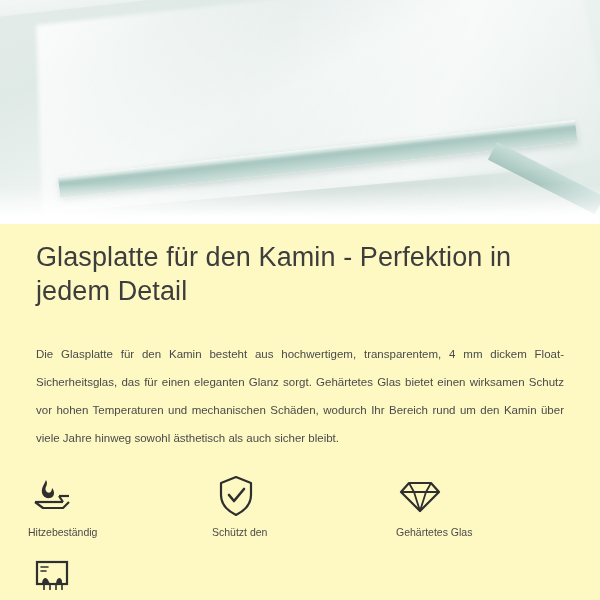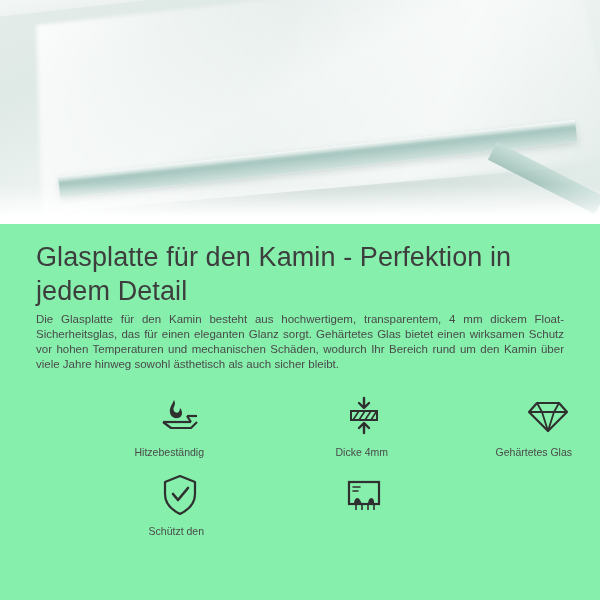--- a/index.html
+++ b/index.html
@@ -10,21 +10,21 @@
     width: 600px;
     height: 600px;
     background: #ffffff;
     font-family: "Liberation Sans", sans-serif;
     overflow: hidden;
   }
   .page {
     position: relative;
     width: 600px;
     height: 600px;
-    background: #86efac;
+    background: #fef9c3;
     overflow: hidden;
   }
 
   
   .hero {
     position: relative;
     width: 600px;
     height: 224px;
     overflow: hidden;
     background: #ffffff;
@@ -114,40 +114,40 @@
   }
   .headline {
     margin: 0;
     font-size: 27px;
     line-height: 34px;
     font-weight: normal;
     color: #3d3d3d;
     letter-spacing: 0.1px;
   }
   .body-copy {
-    margin: 4px 0 0 0;
+    margin: 32px 0 0 0;
     font-size: 11.5px;
-    line-height: 15px;
+    line-height: 28px;
     color: #4a4a4a;
     text-align: justify;
     max-width: 530px;
   }
 
   
   .features {
     margin-top: 22px;
     padding: 0 24px;
     display: grid;
     grid-template-columns: repeat(3, 1fr);
     grid-row-gap: 14px;
   }
   .feature {
     display: flex;
     flex-direction: column;
-    align-items: flex-end;
+    align-items: flex-start;
     justify-content: flex-start;
     padding: 0 4px;
   }
   .feature-icon {
     width: 48px;
     height: 44px;
     display: flex;
     align-items: center;
     justify-content: center;
   }
@@ -189,51 +189,40 @@
           <path d="M17 4 C20 9, 15 11, 17 15 C19 18, 23 17, 23 12 C26 15, 26 21, 21 22 C15 23, 12 18, 13 13 C14 9, 16 7, 17 4 Z" fill="#2f2f2f"></path>
           <path d="M6 26 L34 26" stroke="#2f2f2f" stroke-width="2.2" fill="none"></path>
           <path d="M6 26 L14 32 L34 32 L40 26" stroke="#2f2f2f" stroke-width="2.2" fill="none" stroke-linejoin="round"></path>
           <path d="M30 20 L40 20" stroke="#2f2f2f" stroke-width="2.2"></path>
           <path d="M30 20 L34 26" stroke="#2f2f2f" stroke-width="2.2"></path>
         </svg>
       </div>
       <div class="feature-label">Hitzebeständig</div>
     </div>
 
-    <div class="feature">
-      <div class="feature-icon">
-        <svg width="42" height="40" viewBox="0 0 42 40">
-          <path d="M21 2 L21 9 M16 7 L21 12 L26 7" stroke="#2f2f2f" stroke-width="2.4" fill="none" stroke-linecap="round" stroke-linejoin="round"></path>
-          <rect x="8" y="15" width="26" height="9" fill="none" stroke="#2f2f2f" stroke-width="2"></rect>
-          <path d="M10 24 L16 15 M16 24 L22 15 M22 24 L28 15 M28 24 L33 16" stroke="#2f2f2f" stroke-width="1.6"></path>
-          <path d="M21 37 L21 30 M16 32 L21 27 L26 32" stroke="#2f2f2f" stroke-width="2.4" fill="none" stroke-linecap="round" stroke-linejoin="round"></path>
-        </svg>
-      </div>
-      <div class="feature-label">Dicke 4mm</div>
+
+    <div class="feature">
+      <div class="feature-icon">
+        <svg width="38" height="42" viewBox="0 0 38 42">
+          <path d="M19 2 L34 8 V20 C34 30, 27 36, 19 40 C11 36, 4 30, 4 20 V8 Z" fill="none" stroke="#2f2f2f" stroke-width="2.2" stroke-linejoin="round"></path>
+          <path d="M12 20 L17 26 L27 14" fill="none" stroke="#2f2f2f" stroke-width="2.6" stroke-linecap="round" stroke-linejoin="round"></path>
+        </svg>
+      </div>
+      <div class="feature-label">Schützt den</div>
     </div>
 
     <div class="feature">
       <div class="feature-icon">
         <svg width="44" height="38" viewBox="0 0 44 38">
           <path d="M11 6 H33 L41 15 L22 34 L3 15 Z" fill="none" stroke="#2f2f2f" stroke-width="2.2" stroke-linejoin="round"></path>
           <path d="M3 15 H41" stroke="#2f2f2f" stroke-width="1.8"></path>
           <path d="M11 6 L16 15 L22 34 L28 15 L33 6" fill="none" stroke="#2f2f2f" stroke-width="1.8" stroke-linejoin="round"></path>
         </svg>
       </div>
       <div class="feature-label">Gehärtetes Glas</div>
-    </div>
-
-    <div class="feature">
-      <div class="feature-icon">
-        <svg width="38" height="42" viewBox="0 0 38 42">
-          <path d="M19 2 L34 8 V20 C34 30, 27 36, 19 40 C11 36, 4 30, 4 20 V8 Z" fill="none" stroke="#2f2f2f" stroke-width="2.2" stroke-linejoin="round"></path>
-          <path d="M12 20 L17 26 L27 14" fill="none" stroke="#2f2f2f" stroke-width="2.6" stroke-linecap="round" stroke-linejoin="round"></path>
-        </svg>
-      </div>
-      <div class="feature-label">Schützt den</div>
     </div>
 
 
     <div class="feature">
       <div class="feature-icon">
         <svg width="44" height="38" viewBox="0 0 44 38">
           <rect x="7" y="6" width="30" height="22" fill="none" stroke="#2f2f2f" stroke-width="2.2"></rect>
           <path d="M11 11 L18 11 M11 15 L16 15" stroke="#2f2f2f" stroke-width="1.6" stroke-linecap="round"></path>
           <path d="M12 28 C12 22, 16 20, 18 24 L20 28 Z" fill="#2f2f2f"></path>
           <path d="M26 28 C26 21, 31 20, 32 25 L32 28 Z" fill="#2f2f2f"></path>

